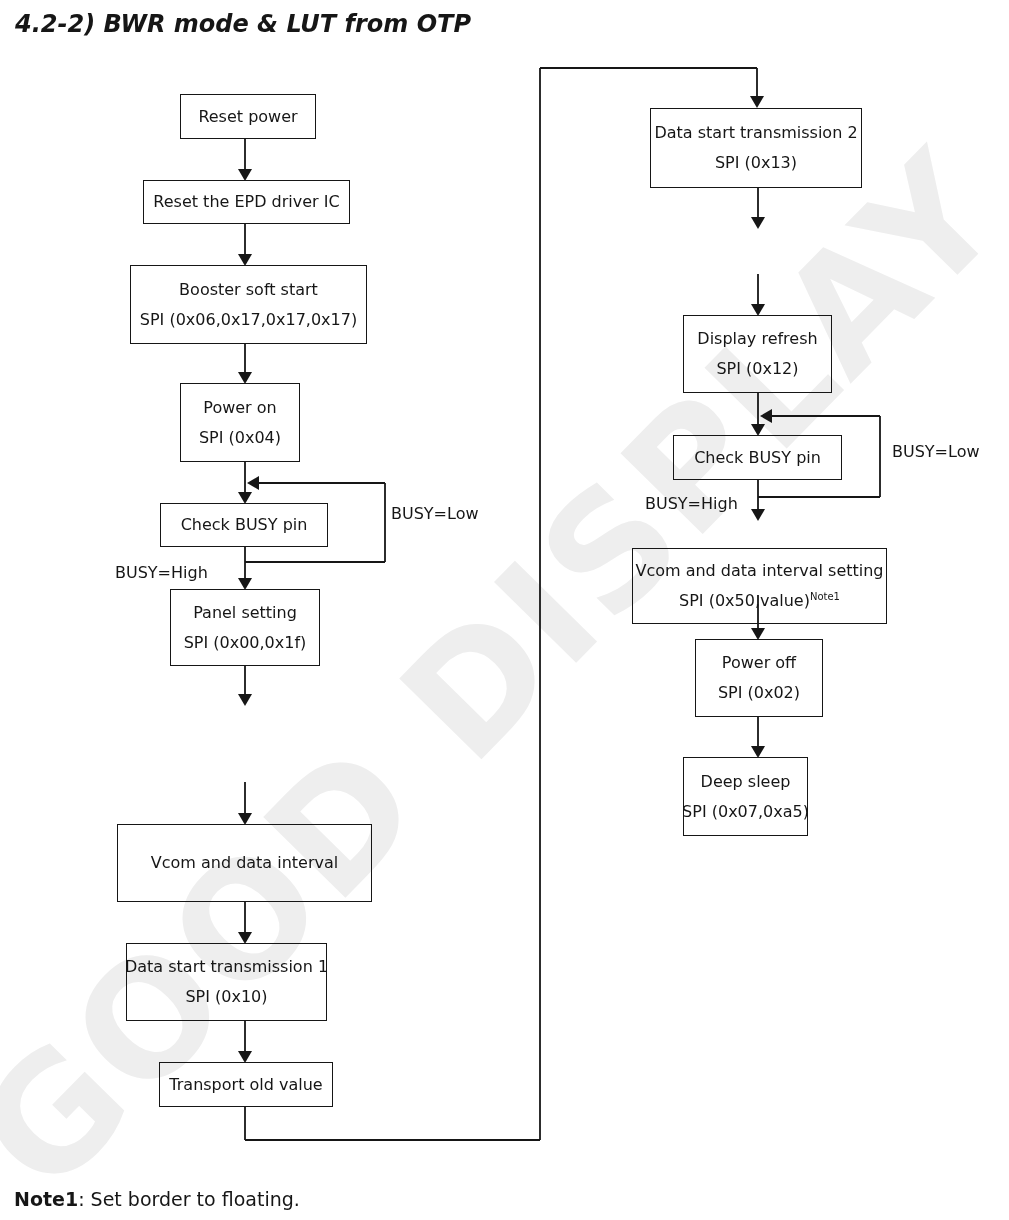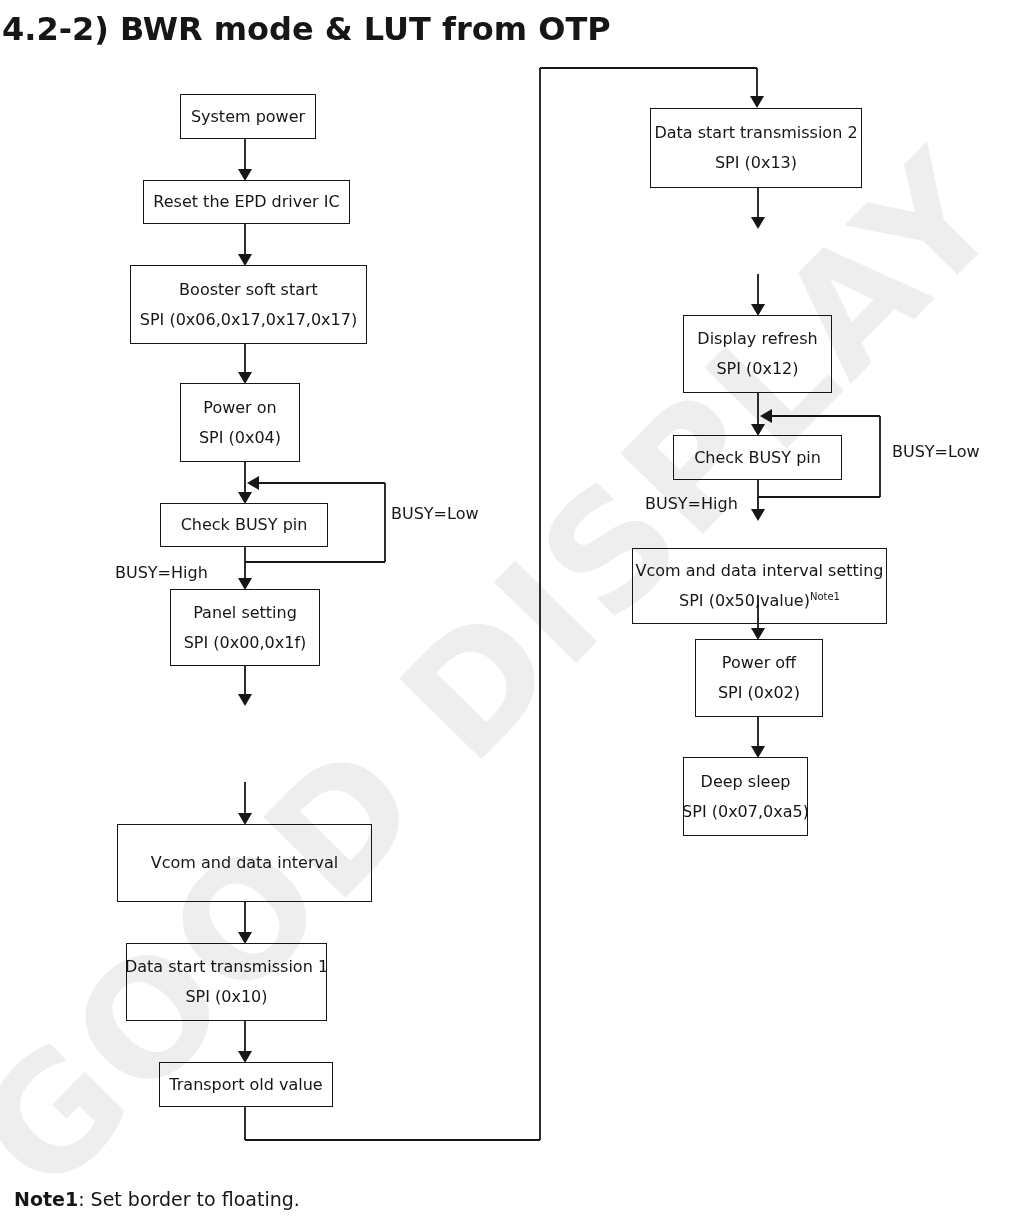--- a/index.html
+++ b/index.html
@@ -8,22 +8,22 @@
     font-family:"DejaVu Sans","Liberation Sans",sans-serif;color:#161616;
     overflow:hidden;
   }
   .watermark{
     position:absolute;left:490px;top:672px;
     transform:translate(-50%,-50%) rotate(-45.5deg);
     font-size:158px;font-weight:700;letter-spacing:4px;
     color:#eeeeee;white-space:nowrap;z-index:0;user-select:none;
   }
   .title{
-    position:absolute;left:2px;top:10px;margin:0;
-    font-size:32px;font-weight:700;z-index:2;white-space:nowrap;
+    position:absolute;left:15px;top:10px;margin:0;
+    font-size:24px;font-weight:700;z-index:2;white-space:nowrap;font-style:italic;
   }
   .connectors{position:absolute;left:0;top:0;z-index:1;}
   .node{
     position:absolute;border:1.5px solid #161616;box-sizing:border-box;
     display:flex;flex-direction:column;align-items:center;justify-content:center;
     text-align:center;font-size:16px;background:transparent;z-index:2;
   }
   .node .line{line-height:30px;white-space:nowrap;}
   .note-ref{font-size:10px;vertical-align:super;line-height:0;}
   .edge-label{position:absolute;font-size:16px;white-space:nowrap;z-index:2;}
@@ -88,21 +88,21 @@
       <polygon points="751,304 765,304 758,316"></polygon>
       <polygon points="751,424 765,424 758,436"></polygon>
       <polygon points="751,509 765,509 758,521"></polygon>
       <polygon points="751,628 765,628 758,640"></polygon>
       <polygon points="751,746 765,746 758,758"></polygon>
       <polygon points="772,409 772,423 760,416"></polygon>
     </g>
   </svg>
 
   <div class="node" style="left:180px;top:94px;width:136px;height:45px">
-    <div class="line">System power</div>
+    <div class="line">Reset power</div>
   </div>
   <div class="node" style="left:143px;top:180px;width:207px;height:44px">
     <div class="line">Reset the EPD driver IC</div>
   </div>
   <div class="node" style="left:130px;top:265px;width:237px;height:79px">
     <div class="line">Booster soft start</div>
     <div class="line">SPI (0x06,0x17,0x17,0x17)</div>
   </div>
   <div class="node" style="left:180px;top:383px;width:120px;height:79px">
     <div class="line">Power on</div>

